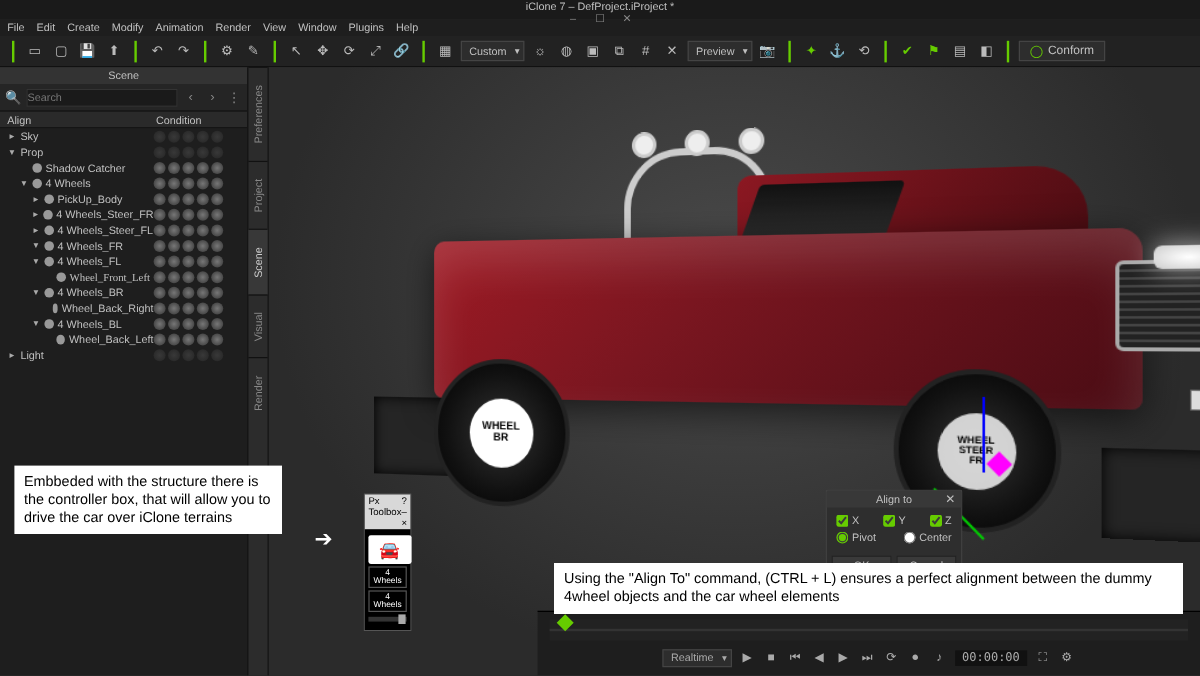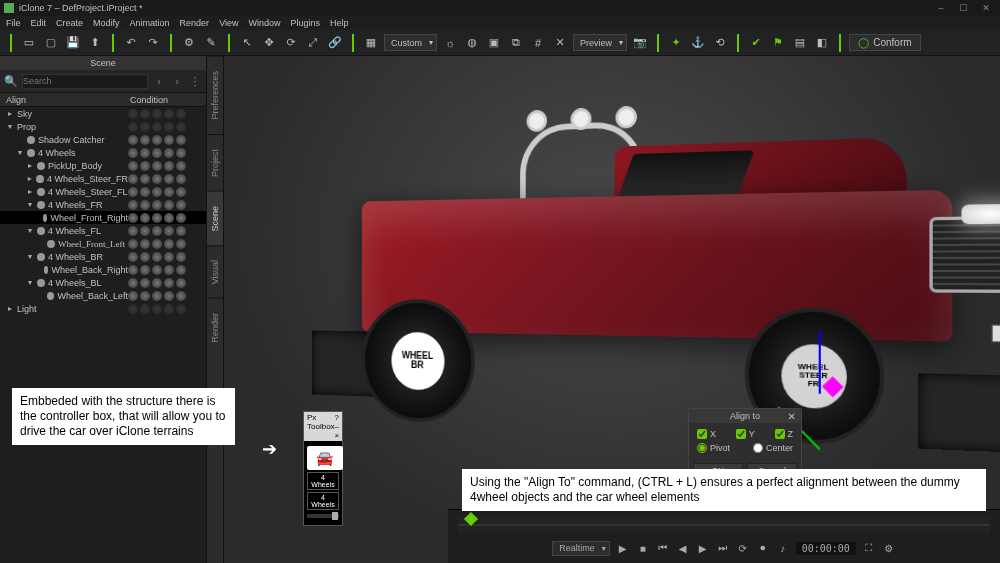--- a/index.html
+++ b/index.html
@@ -14,20 +14,21 @@
     position: relative;
   }
   
   .titlebar {
     height: 16px;
     background: #1a1a1a;
     display: flex;
     align-items: center;
     padding: 0 4px;
     font-size: 9px;
+    flex-direction: column;
   }
   .titlebar .icon { width: 10px; height: 10px; background: #5a5; margin-right:5px; }
   .titlebar .spacer { flex: 1; }
   .window-controls span { display:inline-block; width: 20px; text-align:center; color:#888; cursor:pointer; }
   
   .menubar {
     height: 14px;
     background: #1e1e1e;
     display: flex;
     align-items: center;
@@ -451,34 +452,20 @@
             <span class="mini-icon"></span>
             <span class="mini-icon"></span>
             <span class="mini-icon"></span>
           </div>
         </div>
         <div class="tree-row">
           <div class="tree-label" style="padding-left: 26px;">
             <span class="expander">▾</span>
             <span class="node-icon prop"></span>
             <span>4 Wheels_FR</span>
-          </div>
-          <div class="icons-col">
-            <span class="mini-icon"></span>
-            <span class="mini-icon"></span>
-            <span class="mini-icon"></span>
-            <span class="mini-icon"></span>
-            <span class="mini-icon"></span>
-          </div>
-        </div>
-        <div class="tree-row selected">
-          <div class="tree-label" style="padding-left: 36px;">
-            <span class="expander"></span>
-            <span class="node-icon prop"></span>
-            <span>Wheel_Front_Right</span>
           </div>
           <div class="icons-col">
             <span class="mini-icon"></span>
             <span class="mini-icon"></span>
             <span class="mini-icon"></span>
             <span class="mini-icon"></span>
             <span class="mini-icon"></span>
           </div>
         </div>
         <div class="tree-row">

